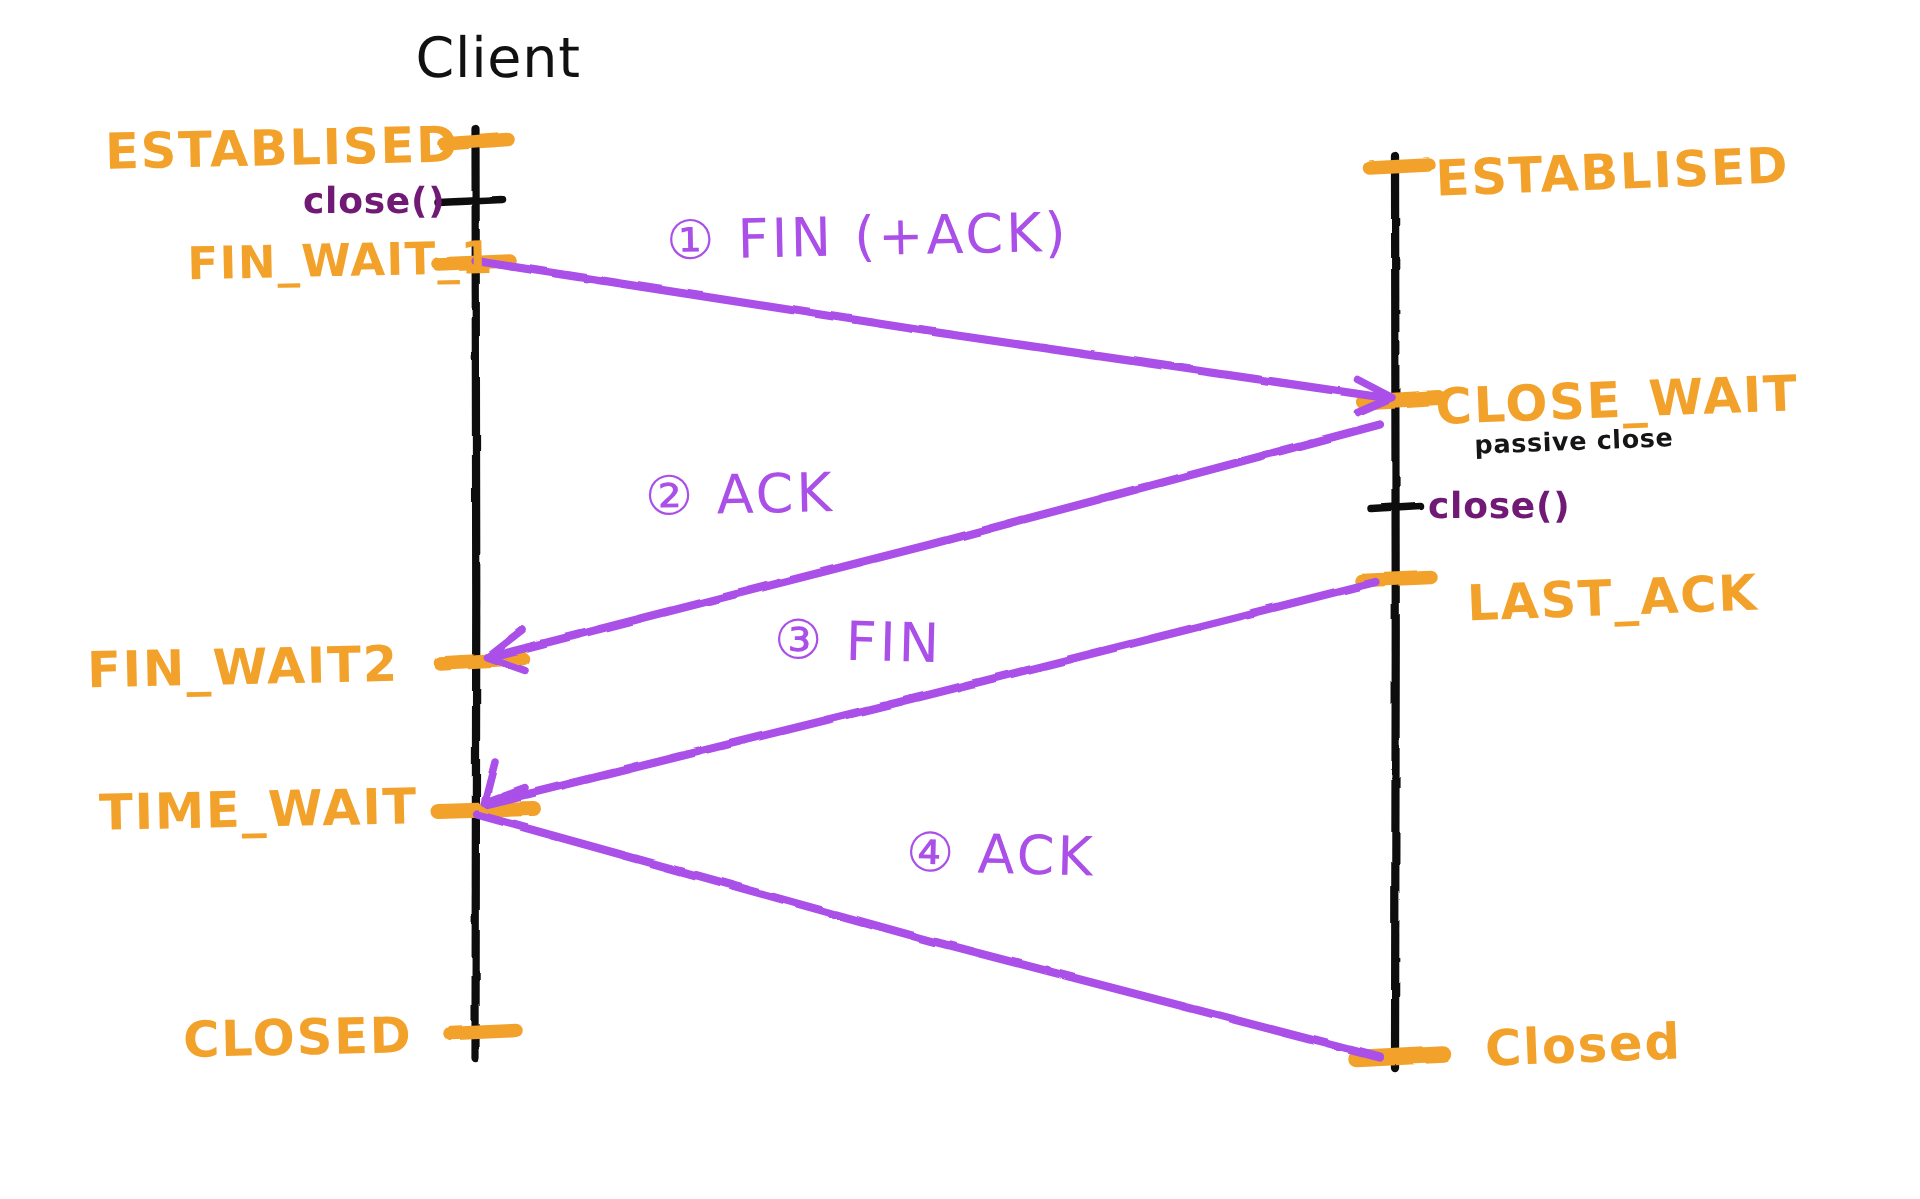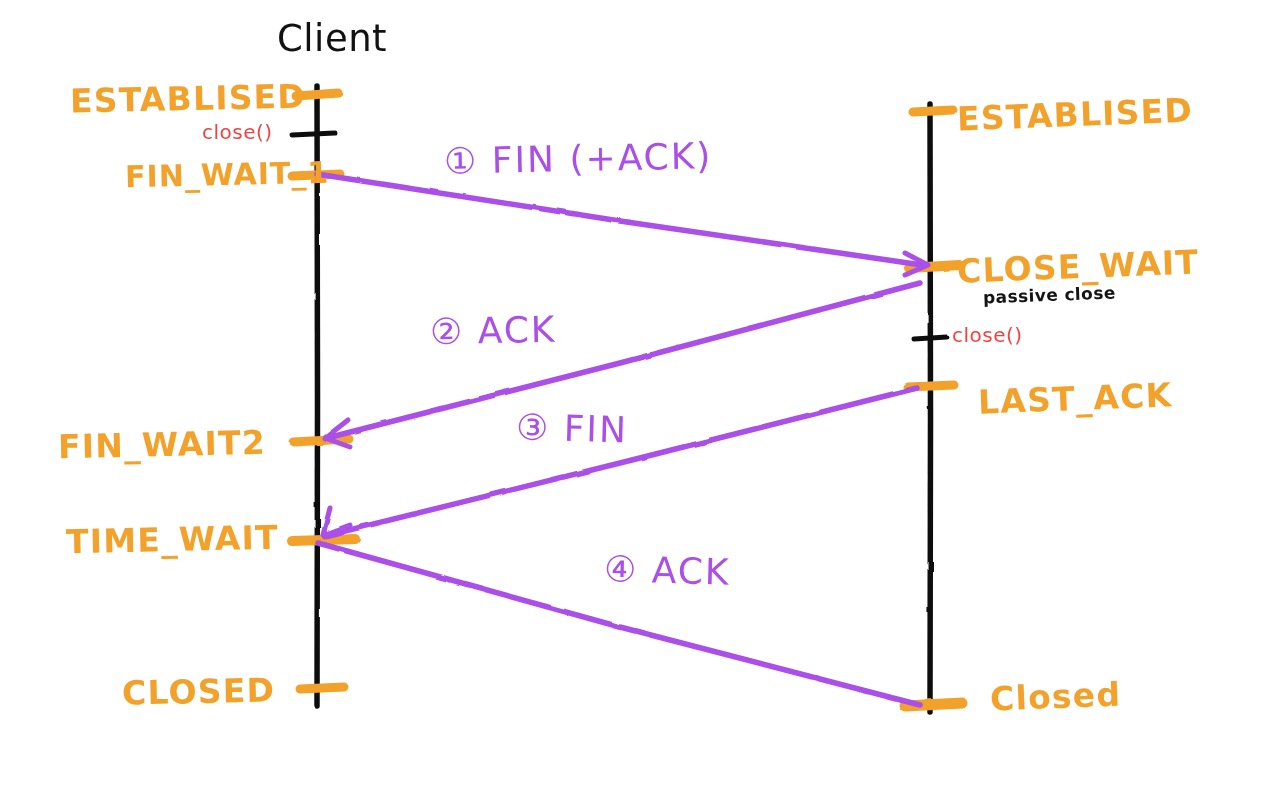--- a/index.html
+++ b/index.html
@@ -44,23 +44,23 @@
     font-weight: 700;
     letter-spacing: 1.2px;
   }
   .state-small {
     color: #F2A22A;
     font-size: 30px;
     font-weight: 700;
     letter-spacing: 1px;
   }
   .call {
-    color: #ef4444;
-    font-size: 20px;
-    font-weight: 400;
+    color: #701a75;
+    font-size: 24px;
+    font-weight: 700;
     letter-spacing: 0.5px;
   }
   .note {
     color: #151515;
     font-size: 17px;
     font-weight: 700;
     letter-spacing: 0.4px;
   }
   .msg {
     color: #AA4FE8;

